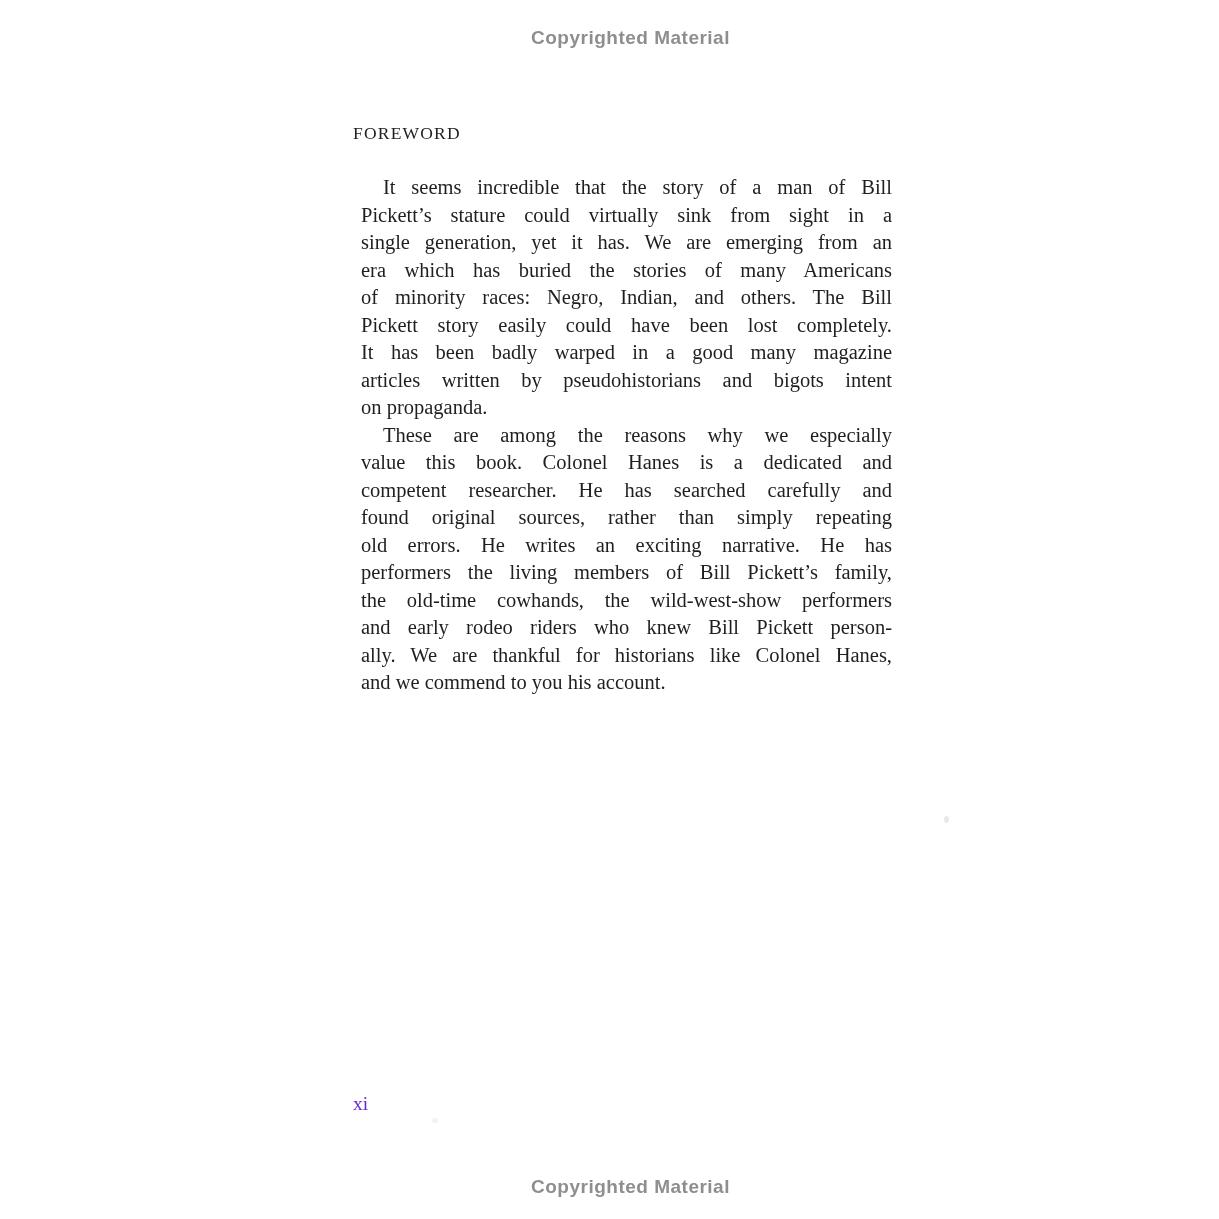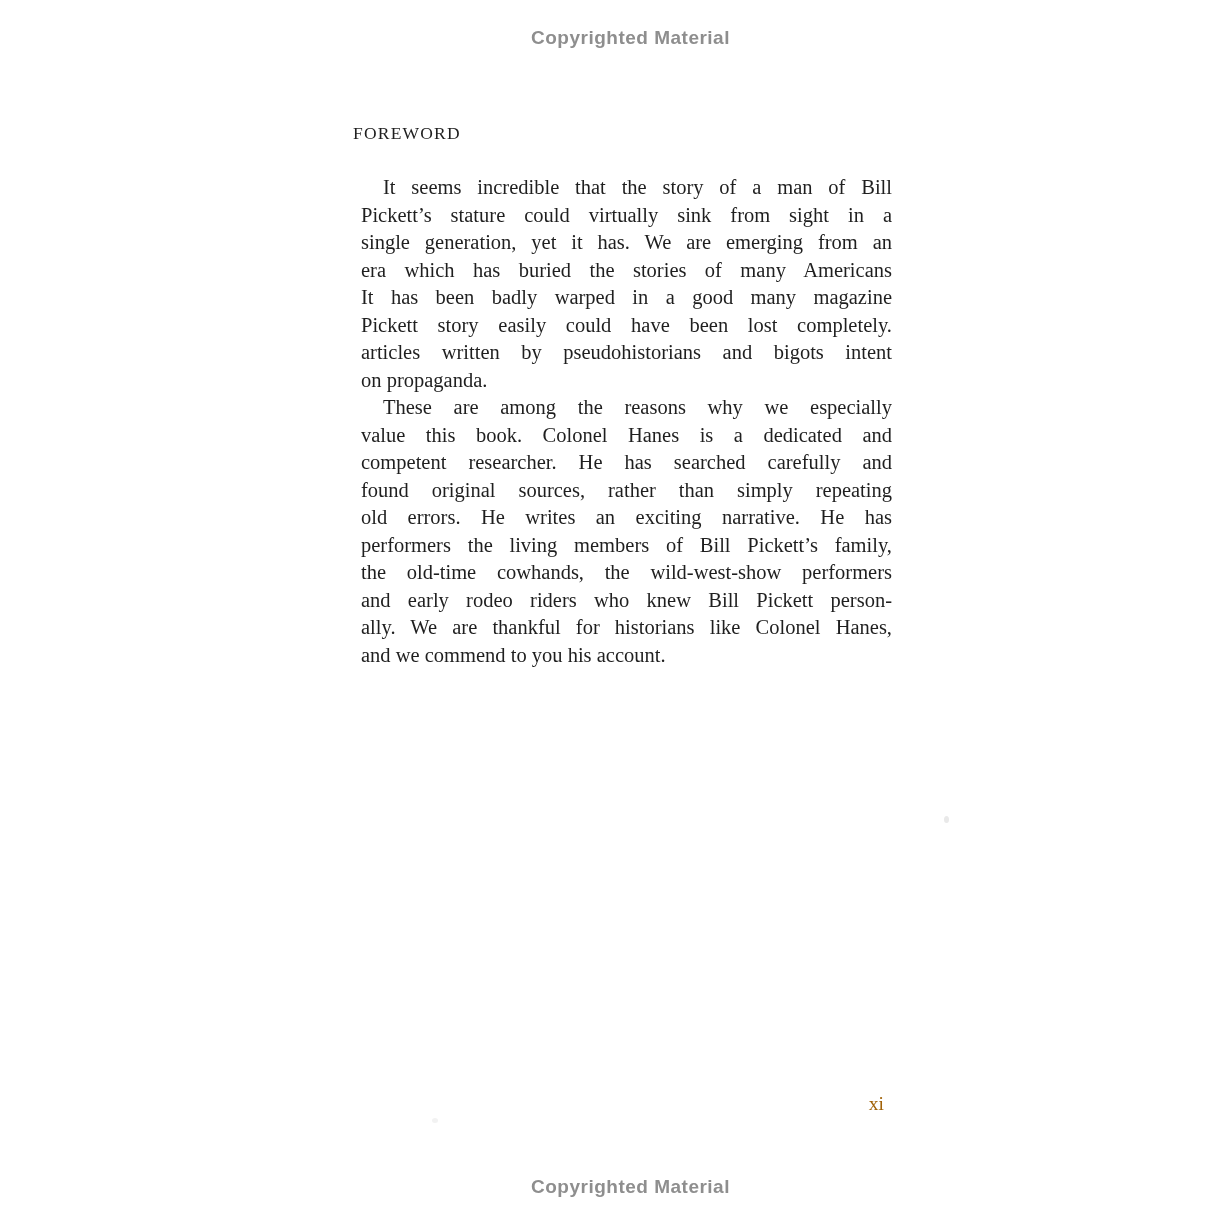--- a/index.html
+++ b/index.html
@@ -55,23 +55,23 @@
     height: 27.5px;
     overflow: hidden;
   }
   .line.indent { text-indent: 22px; }
   .line.lastline { text-align-last: left; }
   .page-number {
     position: absolute;
     left: 353px;
     width: 531px;
     top: 1093px;
-    text-align: right;
+    text-align: left;
     font-size: 19.5px;
-    color: #a16207;
+    color: #6d28d9;
   }
   .artifact {
     position: absolute;
     border-radius: 50%;
   }
   .artifact.a1 { left: 944px; top: 816px; width: 5px; height: 7px; background: #e9e9e9; }
   .artifact.a2 { left: 432px; top: 1118px; width: 6px; height: 5px; background: #f2f2f2; }
 </style>
 </head>
 <body>
@@ -80,22 +80,23 @@
 
   <div class="copyright top">Copyrighted Material</div>
 
   <div class="foreword-header">FOREWORD</div>
 
   <div class="body-text">
     <div class="line indent">It seems incredible that the story of a man of Bill</div>
     <div class="line">Pickett’s stature could virtually sink from sight in a</div>
     <div class="line">single generation, yet it has. We are emerging from an</div>
     <div class="line">era which has buried the stories of many Americans</div>
+    <div class="line">of minority races: Negro, Indian, and others. The Bill</div>
+    <div class="line">Pickett story easily could have been lost completely.</div>
     <div class="line">It has been badly warped in a good many magazine</div>
-    <div class="line">Pickett story easily could have been lost completely.</div>
     <div class="line">articles written by pseudohistorians and bigots intent</div>
     <div class="line lastline">on propaganda.</div>
 
     <div class="line indent">These are among the reasons why we especially</div>
     <div class="line">value this book. Colonel Hanes is a dedicated and</div>
     <div class="line">competent researcher. He has searched carefully and</div>
     <div class="line">found original sources, rather than simply repeating</div>
     <div class="line">old errors. He writes an exciting narrative. He has</div>
     <div class="line">performers the living members of Bill Pickett’s family,</div>
     <div class="line">the old-time cowhands, the wild-west-show performers</div>

